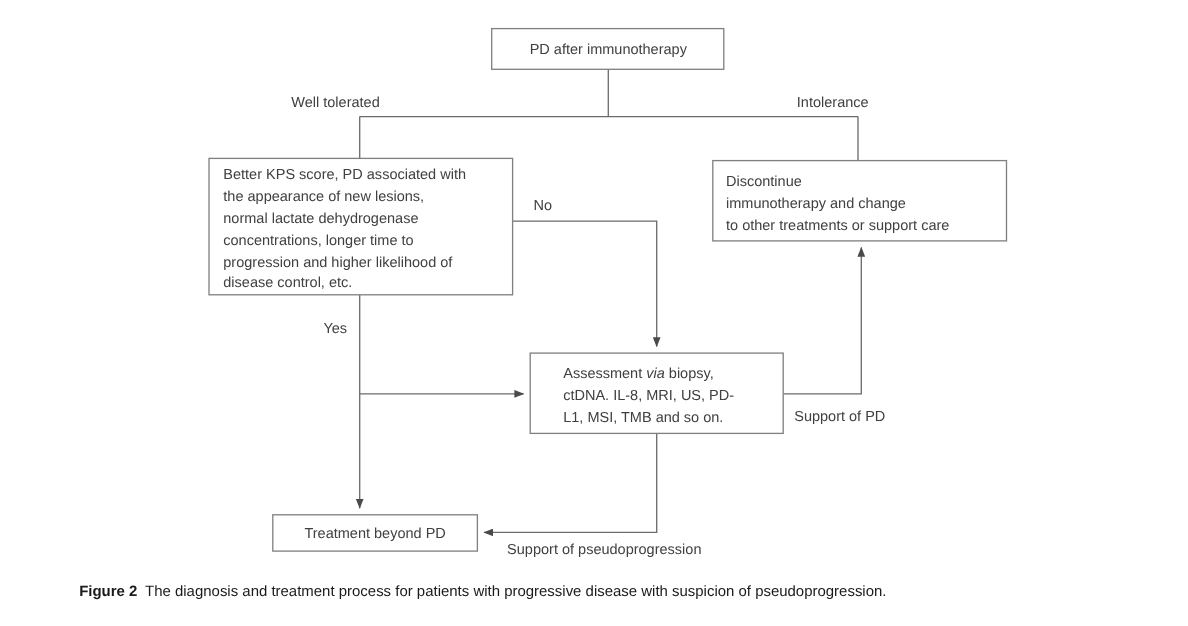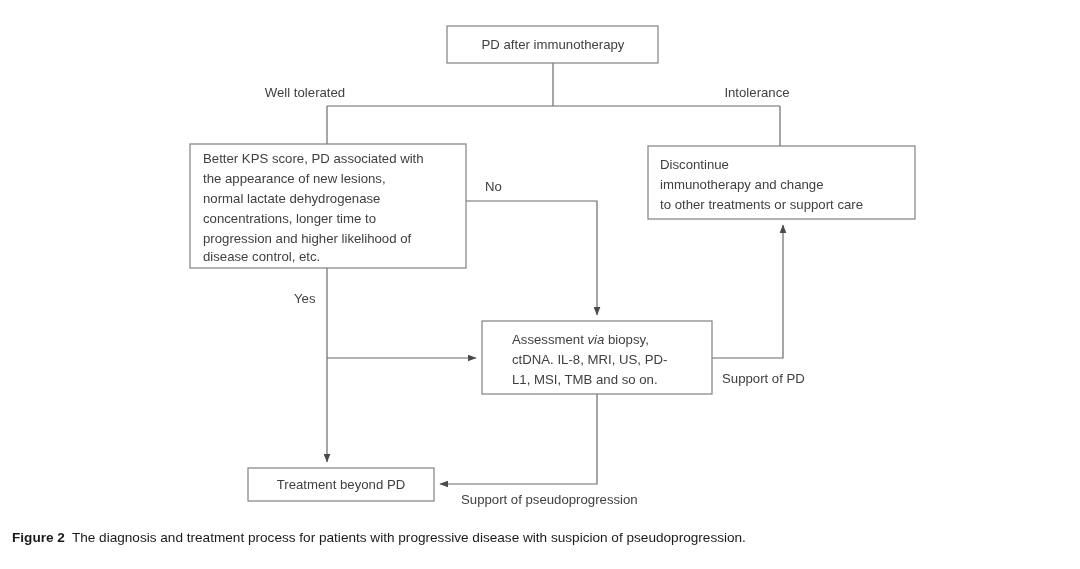--- a/index.html
+++ b/index.html
@@ -51,20 +51,21 @@
     fill: #404040;
   }
   .caption-bar {
     position: absolute;
     left: 0;
     top: 528px;
     width: 1080px;
     height: 41px;
     display: flex;
     align-items: flex-start;
+    justify-content: center;
   }
   .caption-inner {
     display: block;
     width: 960px;
     font-size: 13.6px;
     line-height: 1.4;
     color: #1a1a1a;
     text-align: left;
     padding-left: 12px;
     box-sizing: border-box;

